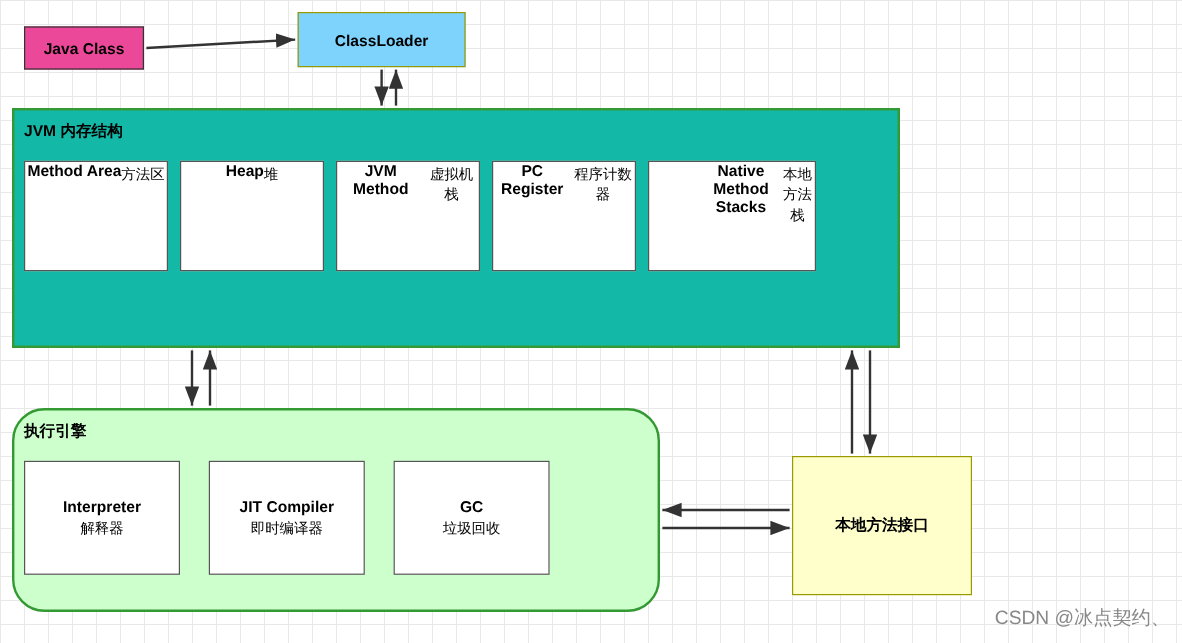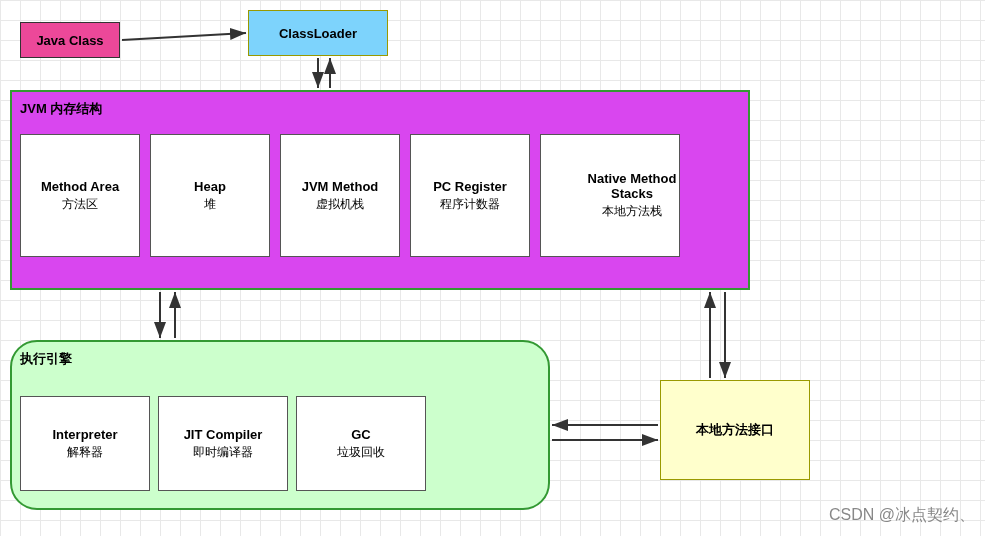--- a/index.html
+++ b/index.html
@@ -71,21 +71,21 @@
       background: #7dd3fc;
       border-color: #999900;
     }
 
     
     .jvm-memory {
       left: 10px;
       top: 90px;
       width: 740px;
       height: 200px;
-      background: #d946ef;
+      background: #14b8a6;
       border-color: #339933;
       border-width: 2px;
       align-items: flex-start;
       justify-content: flex-start;
       padding: 8px;
     }
 
     .jvm-memory-label {
       font-size: 13px;
       font-weight: bold;
@@ -97,24 +97,24 @@
       display: flex;
       flex-direction: row;
       gap: 10px;
       margin-top: 8px;
     }
 
     .memory-item {
       border: 1.5px solid #555;
       background: #fff;
       width: 120px;
-      height: 123px;
-      display: flex;
-      flex-direction: column;
-      align-items: center;
+      height: 92px;
+      display: flex;
+      flex-direction: row;
+      align-items: flex-start;
       justify-content: center;
       text-align: center;
     }
 
     
     .exec-engine {
       left: 10px;
       top: 340px;
       width: 540px;
       height: 170px;
@@ -130,43 +130,43 @@
     .exec-engine-label {
       font-size: 13px;
       font-weight: bold;
       color: #000;
       margin-bottom: 8px;
     }
 
     .exec-engine-inner {
       display: flex;
       flex-direction: row;
-      gap: 8px;
-      margin-top: 20px;
+      gap: 24px;
+      margin-top: 8px;
       align-items: flex-end;
     }
 
     .exec-item {
       border: 1.5px solid #555;
       background: #fff;
       width: 130px;
       height: 95px;
       display: flex;
       flex-direction: column;
       align-items: center;
       justify-content: center;
       text-align: center;
     }
 
     
     .native-interface {
       left: 660px;
       top: 380px;
       width: 150px;
-      height: 100px;
+      height: 116px;
       background: #ffffcc;
       border-color: #999900;
       border-width: 1.5px;
     }
 
     
     .arrows-svg {
       position: absolute;
       top: 0;
       left: 0;

